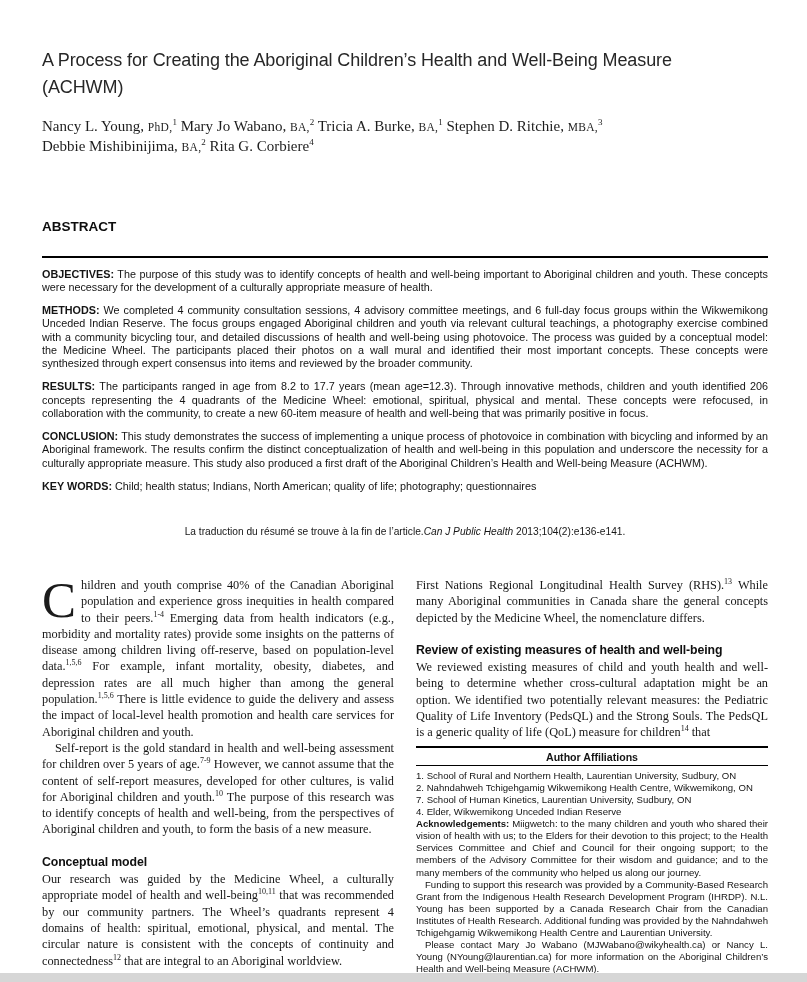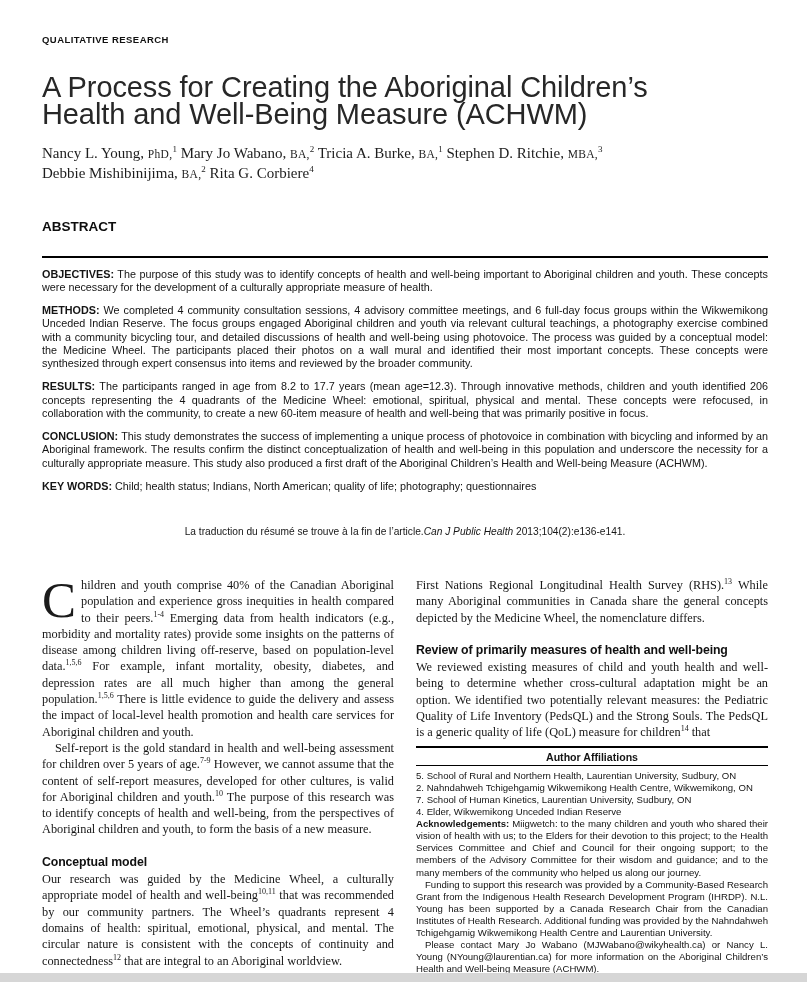--- a/index.html
+++ b/index.html
@@ -9,22 +9,22 @@
     background:#ffffff; overflow:hidden; color:#1b1b1b;
   }
 
   
   .header { position:absolute; left:42px; top:34px; width:726px; }
   .kicker {
     font-family:"Liberation Sans", sans-serif; font-size:9.5px; font-weight:bold;
     letter-spacing:.45px; color:#111;
   }
   .title {
-    margin-top:29px; max-width:655px;
-    font-family:"Liberation Sans", sans-serif; font-size:29px; line-height:27px;
+    margin-top:13px; max-width:655px;
+    font-family:"Liberation Sans", sans-serif; font-size:18px; line-height:27px;
     font-weight:400; color:#272727; letter-spacing:-.1px;
   }
   .authors {
     margin-top:16px; font-family:"Liberation Serif", serif;
     font-size:15px; line-height:18.5px; color:#1d1d1d;
   }
   .authors .deg { font-size:11.5px; letter-spacing:.3px; }
   .authors sup { font-size:9px; vertical-align:super; line-height:0; }
 
   
@@ -87,21 +87,20 @@
     position:absolute; left:0; top:973px; width:807px; height:9px;
     background:#d6d6d6;
   }
 </style>
 </head>
 <body>
 
 <div class="page">
 
   <div class="header">
-    <div class="kicker">QUALITATIVE RESEARCH</div>
     <h1 class="title">A Process for Creating the Aboriginal Children’s Health and Well-Being Measure (ACHWM)</h1>
     <div class="authors">
       <div>Nancy L. Young, <span class="deg">PhD,</span><sup>1</sup> Mary Jo Wabano, <span class="deg">BA,</span><sup>2</sup> Tricia A. Burke, <span class="deg">BA,</span><sup>1</sup> Stephen D. Ritchie, <span class="deg">MBA,</span><sup>3</sup></div>
       <div>Debbie Mishibinijima, <span class="deg">BA,</span><sup>2</sup> Rita G. Corbiere<sup>4</sup></div>
     </div>
   </div>
 
   <div class="abstract">
     <div class="abstract-heading">ABSTRACT</div>
 
@@ -125,27 +124,27 @@
 
     <div class="col">
       <p><span class="dropcap">C</span><span>hildren and youth comprise 40% of the Canadian Aboriginal population and experience gross inequities in health compared to their peers.<sup>1-4</sup> Emerging data from health indicators (e.g., morbidity and mortality rates) provide some insights on the patterns of disease among children living off-reserve, based on population-level data.<sup>1,5,6</sup> For example, infant mortality, obesity, diabetes, and depression rates are all much higher than among the general population.<sup>1,5,6</sup> There is little evidence to guide the delivery and assess the impact of local-level health promotion and health care services for Aboriginal children and youth.</span></p>
       <p class="indent">Self-report is the gold standard in health and well-being assessment for children over 5 years of age.<sup>7-9</sup> However, we cannot assume that the content of self-report measures, developed for other cultures, is valid for Aboriginal children and youth.<sup>10</sup> The purpose of this research was to identify concepts of health and well-being, from the perspectives of Aboriginal children and youth, to form the basis of a new measure.</p>
       <h3 class="body-h">Conceptual model</h3>
       <p>Our research was guided by the Medicine Wheel, a culturally appropriate model of health and well-being<sup>10,11</sup> that was recommended by our community partners. The Wheel’s quadrants represent 4 domains of health: spiritual, emotional, physical, and mental. The circular nature is consistent with the concepts of continuity and connectedness<sup>12</sup> that are integral to an Aboriginal worldview.</p>
     </div>
 
     <div class="col">
       <p>First Nations Regional Longitudinal Health Survey (RHS).<sup>13</sup> While many Aboriginal communities in Canada share the general concepts depicted by the Medicine Wheel, the nomenclature differs.</p>
-      <h3 class="body-h">Review of primarily measures of health and well-being</h3>
+      <h3 class="body-h">Review of existing measures of health and well-being</h3>
       <p>We reviewed existing measures of child and youth health and well-being to determine whether cross-cultural adaptation might be an option. We identified two potentially relevant measures: the Pediatric Quality of Life Inventory (PedsQL) and the Strong Souls. The PedsQL is a generic quality of life (QoL) measure for children<sup>14</sup> that</p>
 
       <div class="affil">
         <div class="affil-head">Author Affiliations</div>
         <div class="affil-items">
-          <div class="affil-item">5. School of Rural and Northern Health, Laurentian University, Sudbury, ON</div>
+          <div class="affil-item">1. School of Rural and Northern Health, Laurentian University, Sudbury, ON</div>
           <div class="affil-item">2. Nahndahweh Tchigehgamig Wikwemikong Health Centre, Wikwemikong, ON</div>
           <div class="affil-item">7. School of Human Kinetics, Laurentian University, Sudbury, ON</div>
           <div class="affil-item">4. Elder, Wikwemikong Unceded Indian Reserve</div>
         </div>
         <p><b>Acknowledgements:</b> Miigwetch: to the many children and youth who shared their vision of health with us; to the Elders for their devotion to this project; to the Health Services Committee and Chief and Council for their ongoing support; to the members of the Advisory Committee for their wisdom and guidance; and to the many members of the community who helped us along our journey.</p>
         <p class="p-indent">Funding to support this research was provided by a Community-Based Research Grant from the Indigenous Health Research Development Program (IHRDP). N.L. Young has been supported by a Canada Research Chair from the Canadian Institutes of Health Research. Additional funding was provided by the Nahndahweh Tchigehgamig Wikwemikong Health Centre and Laurentian University.</p>
         <p class="p-indent">Please contact Mary Jo Wabano (MJWabano@wikyhealth.ca) or Nancy L. Young (NYoung@laurentian.ca) for more information on the Aboriginal Children’s Health and Well-being Measure (ACHWM).</p>
       </div>
     </div>
 

